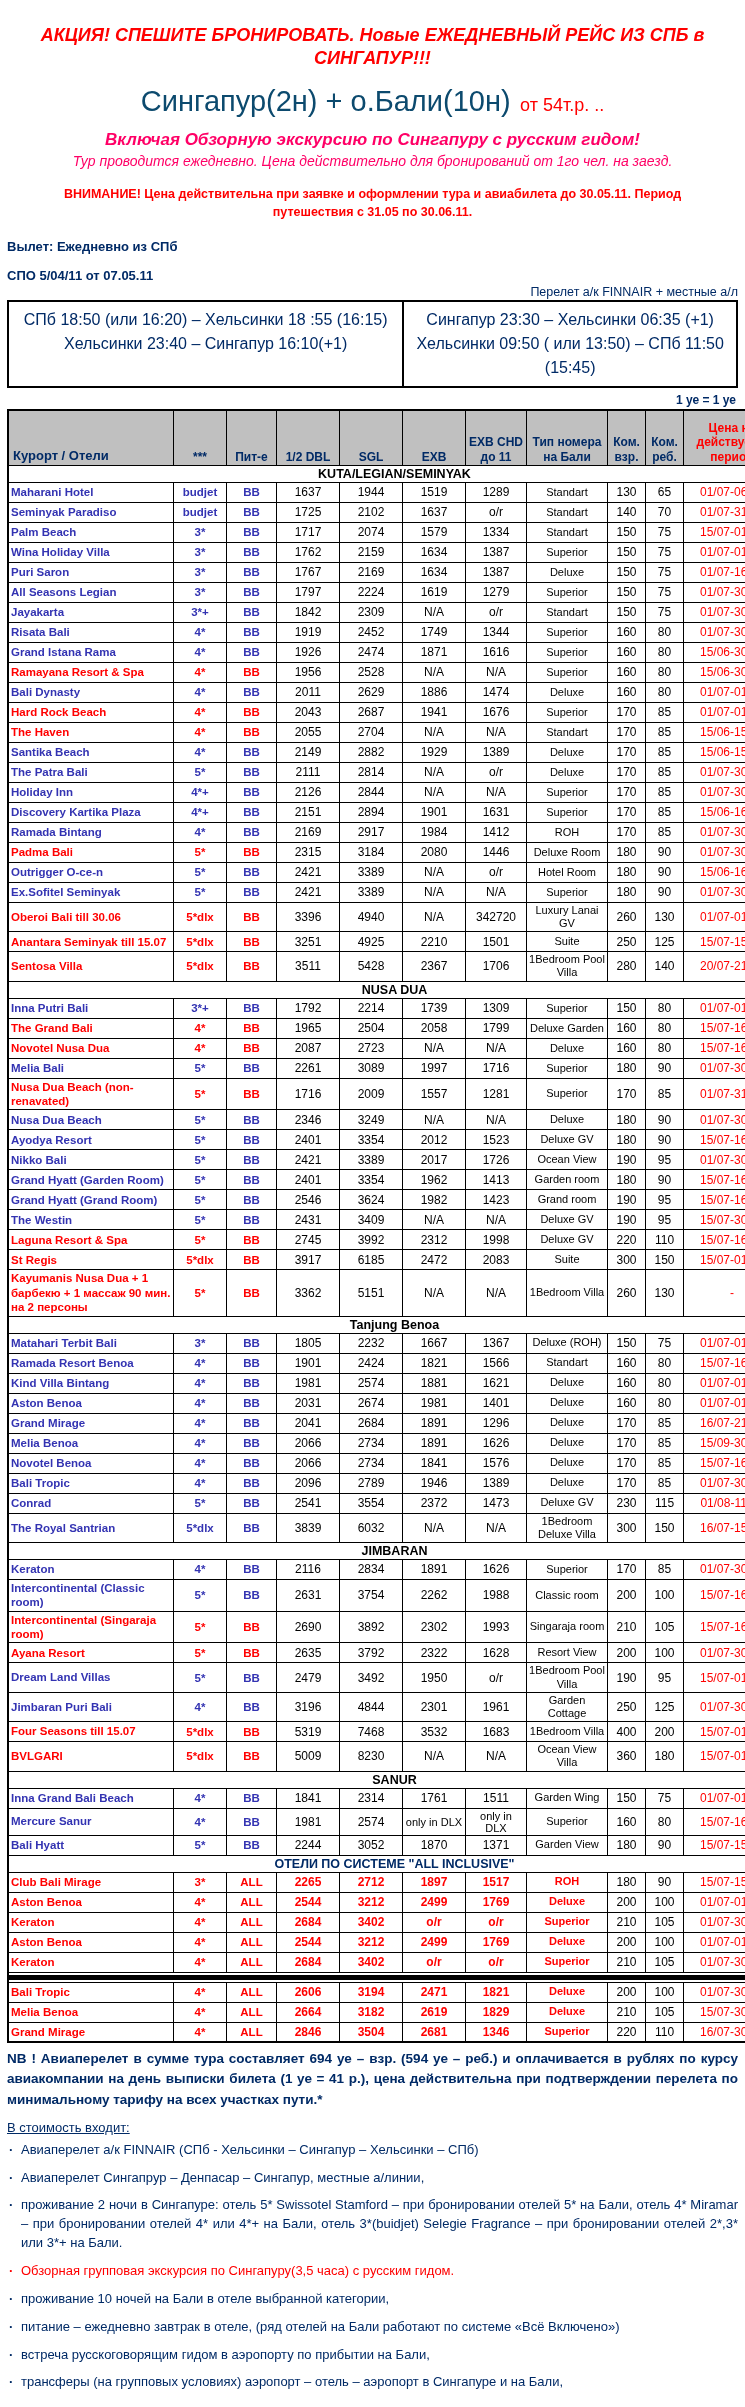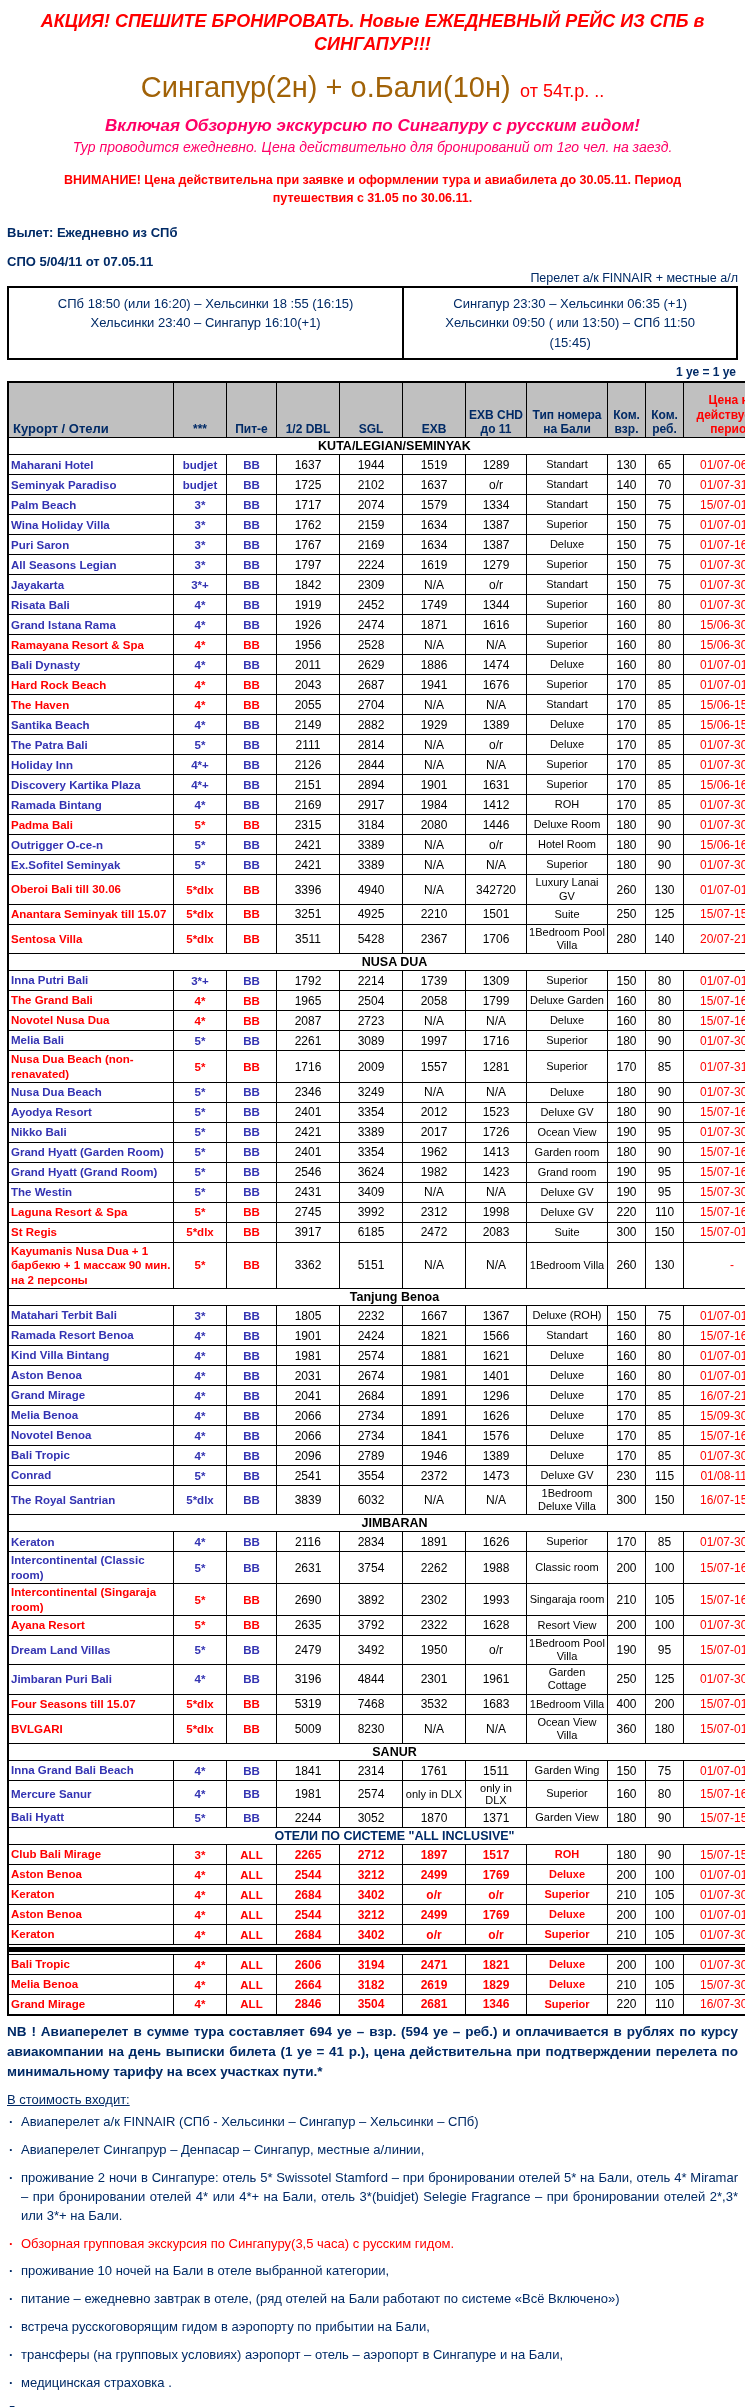--- a/index.html
+++ b/index.html
@@ -1,34 +1,34 @@
 <!DOCTYPE html>
 <html><head>
 <meta charset="utf-8">
 <style>
   html,body{margin:0;padding:0;background:#ffffff;}
   body{font-family:"Liberation Sans",sans-serif;color:#003366;}
   .page{width:745px;box-sizing:border-box;padding:6px 7px;background:#fff;}
 
   
-  .promo{color:#ff0000;font-weight:bold;font-style:italic;font-size:18px;text-align:center;line-height:1.3;margin:4px 0 10px;}
+  .promo{color:#ff0000;font-weight:bold;font-style:italic;font-size:18px;text-align:center;line-height:1.3;margin:18px 0 10px;}
   .title-line{text-align:center;margin:14px 0 12px;}
-  .title-main{color:#a16207;font-size:29px;letter-spacing:0px;}
+  .title-main{color:#0c4a6e;font-size:29px;letter-spacing:0px;}
   .title-price{color:#ff0000;font-size:18px;font-weight:normal;}
   .sub1{color:#ff0066;font-weight:bold;font-style:italic;font-size:17px;text-align:center;margin:10px 0 2px;}
   .sub2{color:#ff0066;font-style:italic;font-size:14px;text-align:center;margin:2px 0 14px;line-height:1.35;}
   .attention{color:#ff0000;font-weight:bold;font-size:12.5px;text-align:center;line-height:1.45;margin:12px 40px 16px;}
 
   .departure{font-weight:bold;font-size:13px;margin:18px 0 4px;color:#002a66;}
   .spo{font-weight:bold;font-size:13px;margin:14px 0 2px;color:#002a66;}
   .flight-note{font-size:12.5px;text-align:right;color:#002a66;margin:2px 0 1px;}
 
   
   .flight-box{display:flex;border:2px solid #000;}
-  .flight-cell{flex:1;padding:6px 4px;font-size:13px;color:#002a66;text-align:center;line-height:1.5;}
+  .flight-cell{flex:1;padding:6px 4px;font-size:16px;color:#002a66;text-align:center;line-height:1.5;}
   .flight-cell.left{border-right:2px solid #000;flex:0 0 53%;}
   .currency-note{font-size:12px;color:#002a66;text-align:right;margin:5px 2px 2px;font-weight:bold;}
 
   
   table.price{border-collapse:collapse;border:2px solid #000;width:100%;table-layout:fixed;}
   table.price th,table.price td{border:1px solid #000;padding:1px 2px;overflow:hidden;}
   table.price th{background:#c0c0c0;color:#002a66;font-size:12px;font-weight:bold;vertical-align:bottom;text-align:center;height:52px;line-height:1.2;}
   table.price th.first{text-align:left;padding-left:4px;font-size:13px;}
   table.price th.red{color:#ff0000;}
   .col0{width:158px;} .col1{width:48px;} .col2{width:45px;} .col3{width:58px;} .col4{width:58px;}

